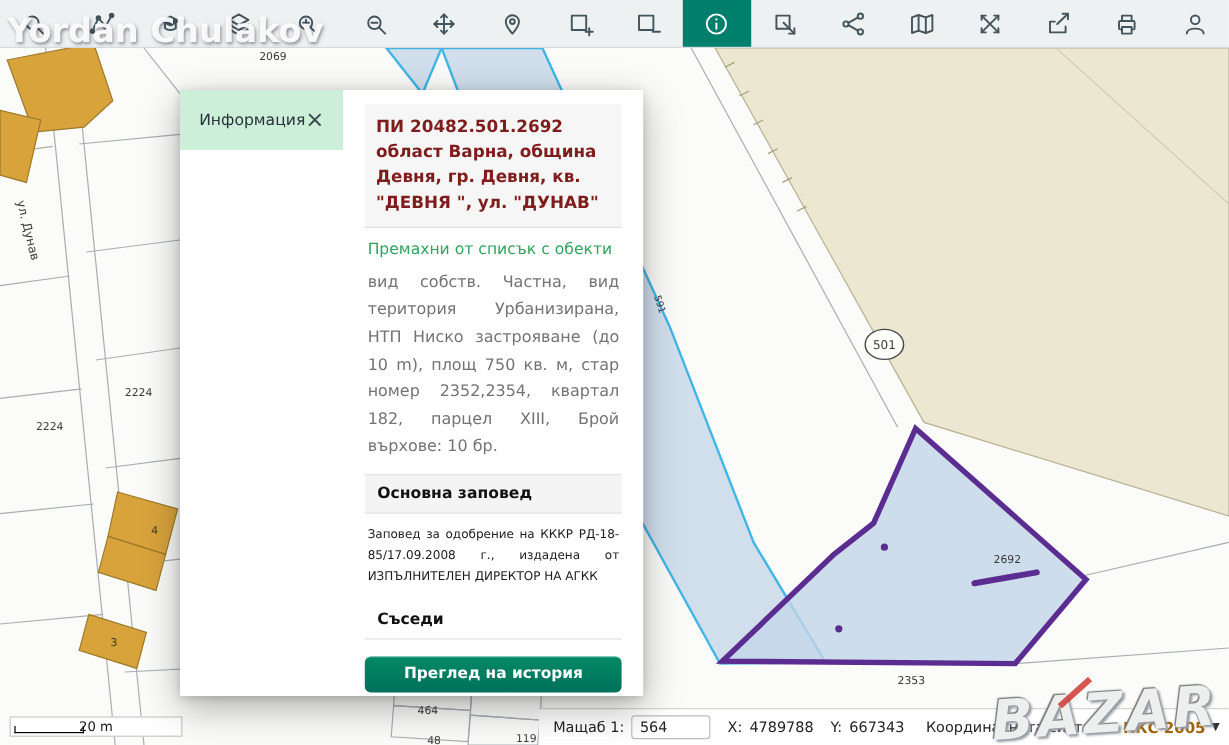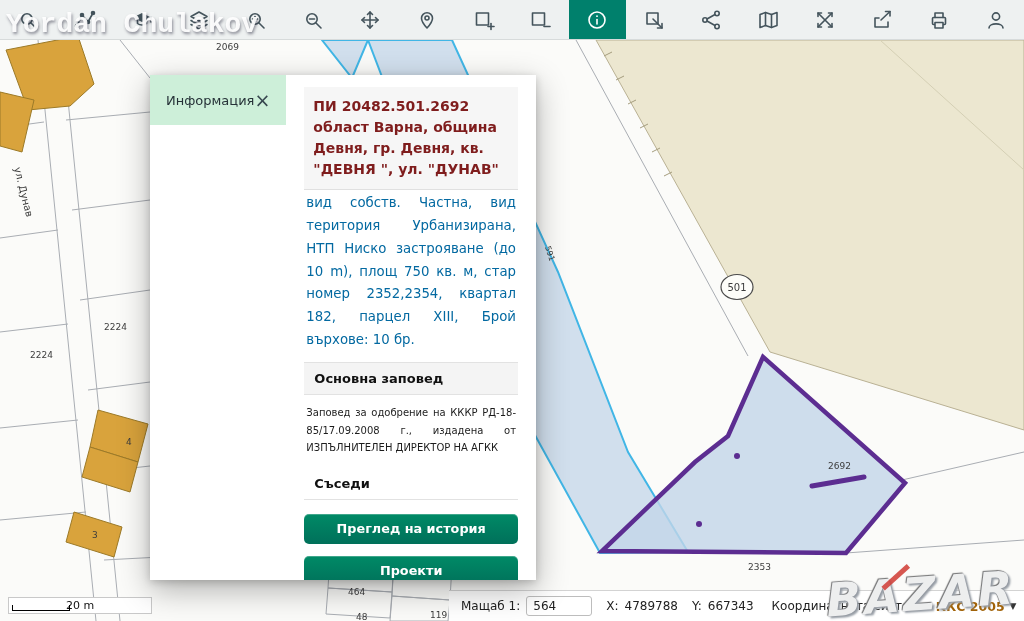--- a/index.html
+++ b/index.html
@@ -13,40 +13,40 @@
   
   .toolbar { position:absolute; left:0; top:0; width:1024px; height:40px; background:#eef1f1;
              border-bottom:1px solid #d7dbdb; display:flex; z-index:50; }
   .tool { flex:1; display:flex; align-items:center; justify-content:center; cursor:pointer; }
   .tool svg { stroke:#44545c; fill:none; stroke-width:1.6; stroke-linecap:round; stroke-linejoin:round; }
   .tool.active { background:#00806c; }
   .tool.active svg { stroke:#ffffff; }
 
   
   .wm-top { position:absolute; left:6px; top:9px; z-index:60; font-size:28px; font-weight:700;
-            color:rgba(255,255,255,.93); text-shadow:1px 2px 3px rgba(40,40,60,.5); pointer-events:none;font-family:Liberation Mono, monospace; }
+            color:rgba(255,255,255,.93); text-shadow:1px 2px 3px rgba(40,40,60,.5); pointer-events:none; }
   .wm-bottom { position:absolute; right:8px; bottom:0px; z-index:25; font-size:46px; font-weight:800;
                font-style:italic; letter-spacing:3px; color:rgba(255,255,255,.88);
                text-shadow:0 0 1px #6b7077, 2px 2px 2px #9aa0a8, -1px -1px 1px #777;
                transform:rotate(-4deg); pointer-events:none; }
   .wm-bottom .slash { position:absolute; left:54px; top:6px; width:34px; height:5px;
                background:#cf3a33; transform:rotate(-38deg); opacity:.85; }
 
   
   .popup { position:absolute; left:150px; top:75px; width:386px; height:505px; background:#fff; z-index:40;
            box-shadow:0 10px 30px rgba(0,0,0,.30), 0 2px 8px rgba(0,0,0,.18);
            display:flex; flex-direction:row; }
   .popup-header { background:#cdefd9; height:50px; flex:0 0 50px; display:flex; align-items:center;
                   justify-content:space-between; padding:0 16px; font-size:13px; color:#263238; }
   .popup-close { font-size:19px; color:#37474f; cursor:pointer; line-height:1; }
   .popup-body { flex:1; display:flex; flex-direction:column; padding:12px 18px 16px 18px; overflow:hidden; }
   .obj-title { background:#f6f6f6; border-bottom:1px solid #e0e0e0; padding:9px 9px; font-weight:700;
                font-size:14px; line-height:1.5; color:#7f1d1d; }
   .remove-link { color:#2fa35c; font-size:13px; padding:11px 2px 7px 2px; cursor:pointer; }
-  .detail-text { font-size:13.3px; color:#0369a1; line-height:1.72; text-align:justify; padding:2px 2px 10px 2px; }
+  .detail-text { font-size:13.3px; color:#737373; line-height:1.72; text-align:justify; padding:2px 2px 10px 2px; }
   .band { background:#f4f4f4; border-top:1px solid #e2e2e2; border-bottom:1px solid #e2e2e2;
           font-weight:700; font-size:13px; color:#111; padding:8px 10px; }
   .band.white { background:#fff; }
   .order-text { font-size:10px; color:#1c1c1c; line-height:1.75; text-align:justify; padding:9px 2px 11px 2px; }
   .sketch { margin:14px 4px 0 4px; }
   .popup-actions { margin-top:auto; display:flex; flex-direction:column; gap:12px; }
   .btn-green { height:30px; border:none; border-radius:5px; cursor:pointer; color:#fff; font-weight:700;
                font-size:12.8px; font-family:"DejaVu Sans", sans-serif;
                background:linear-gradient(#008a66,#00705a); box-shadow:inset 0 1px 0 rgba(255,255,255,.25); }
 
@@ -291,20 +291,21 @@
   <div class="wm-top">Yordan Chulakov</div>
   <div class="wm-bottom"><span>BAZAR</span><span class="slash"></span></div>
 
   <div class="popup">
     <div class="popup-header">
       <span>Информация</span>
       <span class="popup-close">×</span>
     </div>
     <div class="popup-body">
       <div class="obj-title">ПИ 20482.501.2692 област Варна, община Девня, гр. Девня, кв. "ДЕВНЯ ", ул. "ДУНАВ"</div>
+      <div class="remove-link">Премахни от списък с обекти</div>
       <div class="detail-text">вид собств. Частна, вид територия Урбанизирана, НТП Ниско застрояване (до 10 m), площ 750 кв. м, стар номер 2352,2354, квартал 182, парцел XIII, Брой върхове: 10 бр.</div>
       <div class="band">Основна заповед</div>
       <div class="order-text">Заповед за одобрение на КККР РД-18-85/17.09.2008 г., издадена от ИЗПЪЛНИТЕЛЕН ДИРЕКТОР НА АГКК</div>
       <div class="band white" style="border-top:none;">Съседи</div>
       <svg class="sketch" width="80" height="16" viewBox="0 0 80 16">
         <g stroke="#333" stroke-width="1" fill="none">
           <path d="M2,10 q4,-8 8,0 t8,0"></path>
           <path d="M30,8 l6,-3 l-2,6 z" fill="#333"></path>
           <path d="M45,9 q5,-6 10,0 q5,6 10,0"></path>
         </g>

